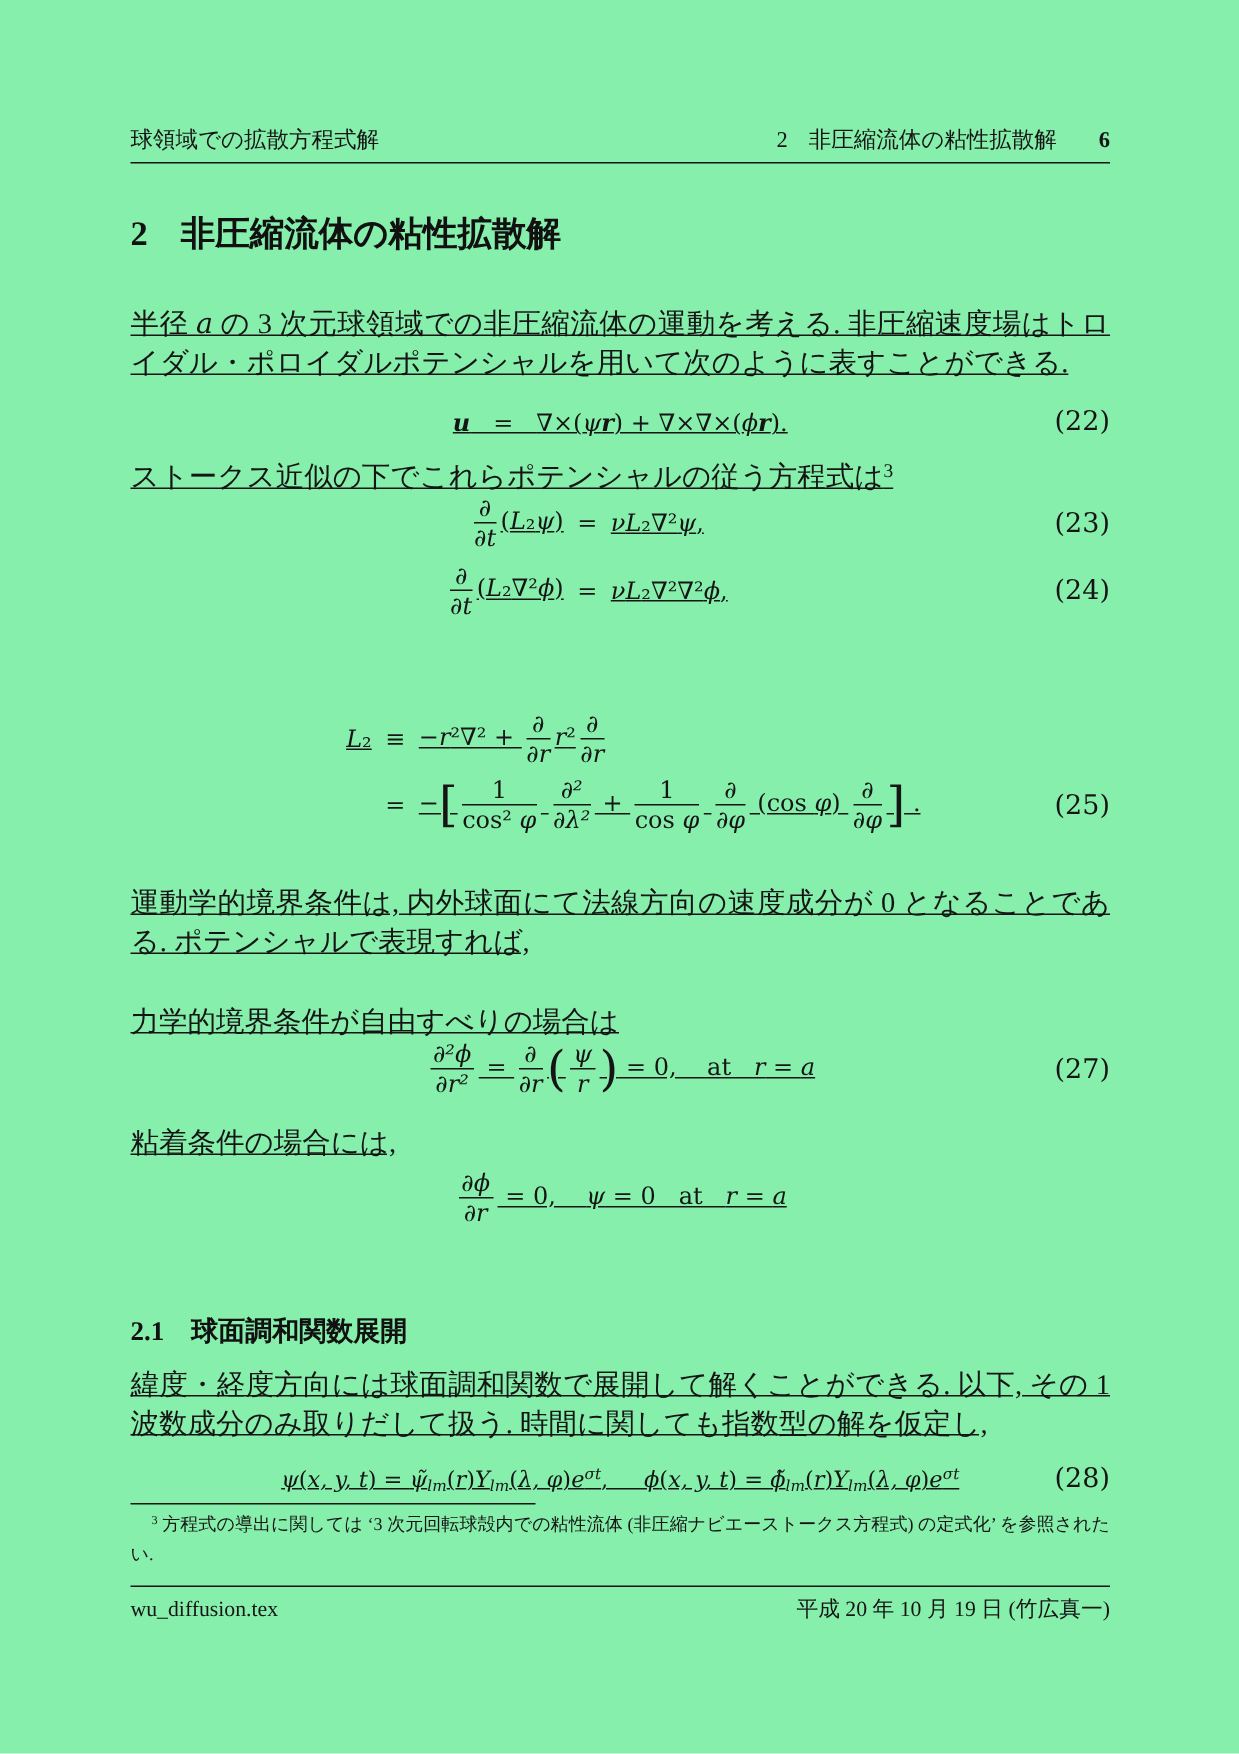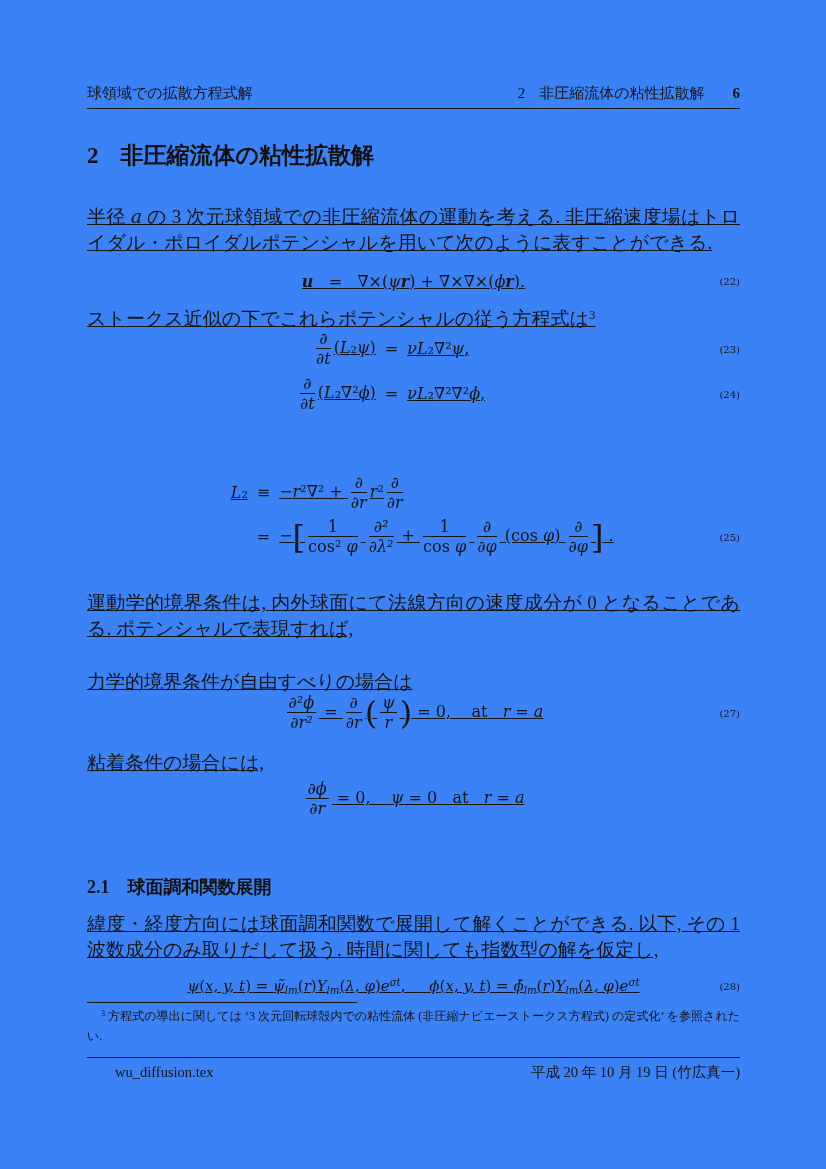--- a/index.html
+++ b/index.html
@@ -1,26 +1,26 @@
 <!DOCTYPE html>
 <html lang="ja"><head>
 <meta charset="utf-8">
 <style>
   html,body{margin:0;padding:0;background:#ffffff;}
-  .page{position:relative;width:826px;height:1169px;background:#3b82f6;color:#151515;
+  .page{position:relative;width:826px;height:1169px;background:#86efac;color:#151515;
         font-family:"Liberation Serif","DejaVu Serif",serif;overflow:hidden;}
   .abs{position:absolute;left:87px;right:86px;}
   
   .hdr{display:flex;justify-content:space-between;align-items:baseline;font-size:15px;}
   .hdr .hright{display:flex;align-items:baseline;}
   .hdr .secno{margin-right:14px;}
   .hdr .pg{font-weight:bold;margin-left:28px;}
   .rule{border-top:1.4px solid #151515;}
   .fnrule{border-top:1px solid #151515;width:270px;}
-  .ftr{display:flex;justify-content:space-between;align-items:baseline;font-size:14.5px;margin-left:28px;}
+  .ftr{display:flex;justify-content:space-between;align-items:baseline;font-size:14.5px;}
   
   h1,h2{margin:0;font-weight:bold;color:#111;}
   h1{font-size:23px;}
   h1 .no{margin-right:22px;}
   h2{font-size:18px;margin-top:20px;}
   h2 .no{margin-right:18px;}
   
   p.body{margin:0;font-size:19px;line-height:26px;text-align:justify;text-decoration:underline;}
   p.fn{margin:0;font-size:12px;line-height:19px;text-indent:14px;text-align:justify;}
   
@@ -32,21 +32,21 @@
   
   .eqrow{position:absolute;left:87px;right:86px;text-align:center;font-size:16px;
          font-family:"DejaVu Serif","Liberation Serif",serif;}
   .eqrow span{white-space:pre;}
   .eq{display:inline-block;vertical-align:middle;text-decoration:underline;}
   .lhs{text-align:right;}
   .rhs{text-align:left;}
   .rel{display:inline-block;vertical-align:middle;padding:0 9px;}
   .g1{width:96px;} .g1r{width:140px;}
   .g2{width:30px;} .g2r{width:330px;}
-  .eqno{position:absolute;right:0;top:50%;transform:translateY(-50%);font-size:10px;}
+  .eqno{position:absolute;right:0;top:50%;transform:translateY(-50%);font-size:18px;}
   .frac{display:inline-block;vertical-align:middle;text-align:center;margin:0 3px;line-height:17px;}
   .frac .num{display:block;border-bottom:1px solid #151515;padding:0 2px 1px;}
   .frac .den{display:block;padding-top:1px;}
   .big{font-size:200%;font-weight:normal;vertical-align:middle;line-height:1;}
   .e28{font-size:15px;}
 </style>
 </head>
 <body>
 
 <div class="page">

